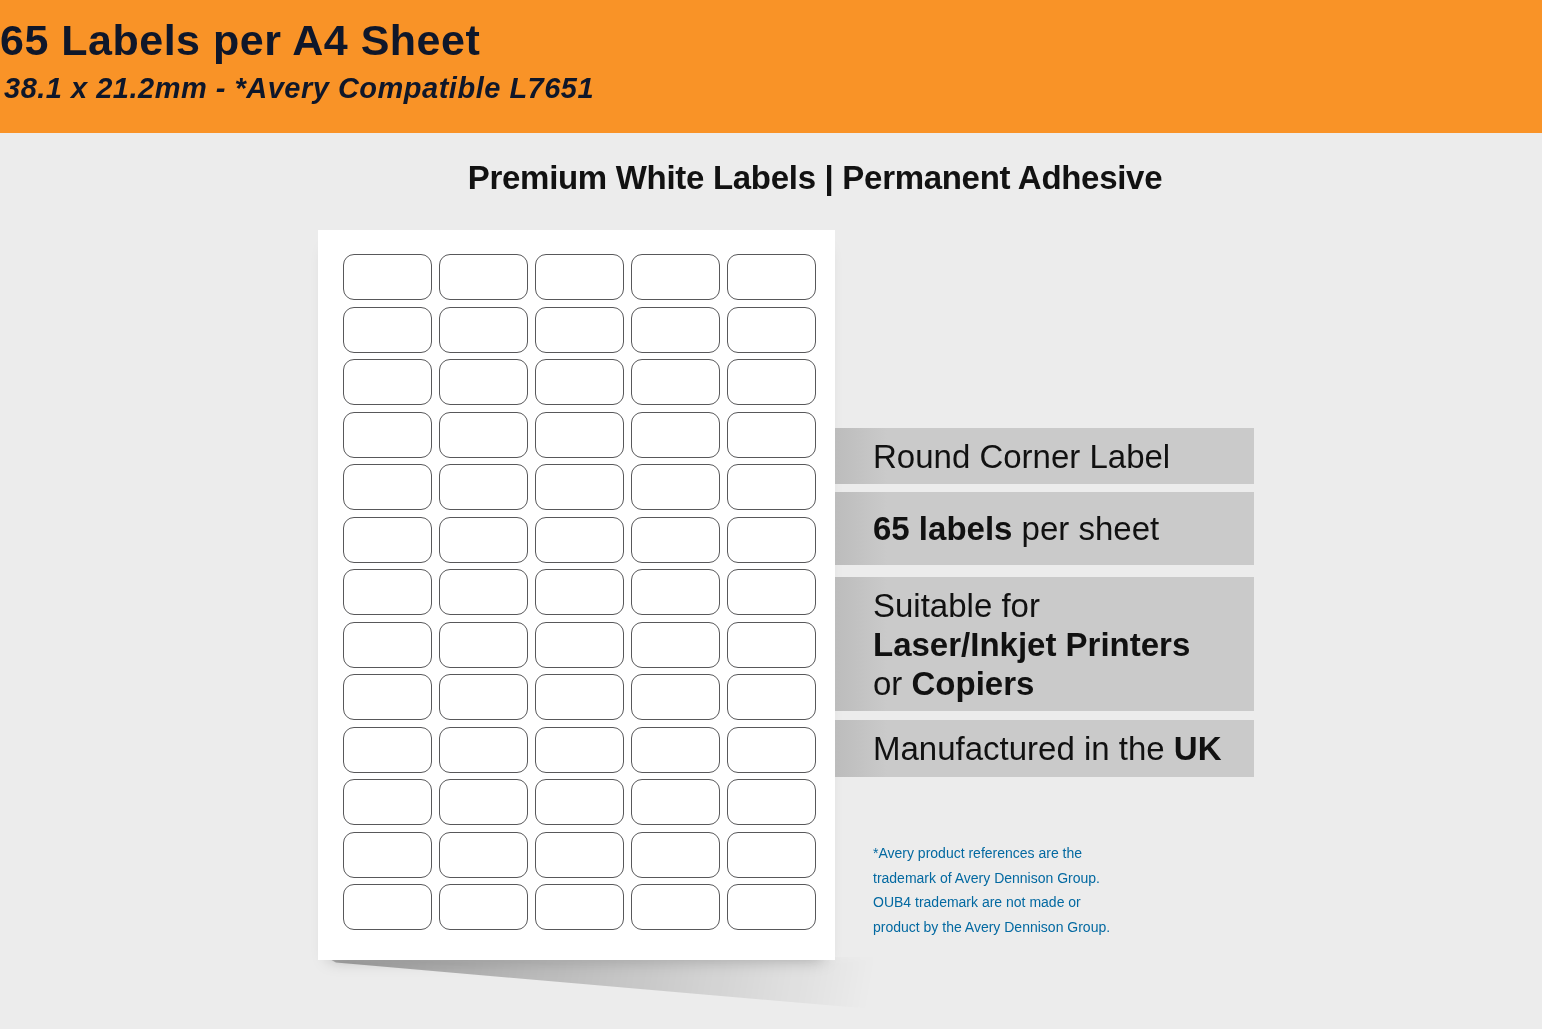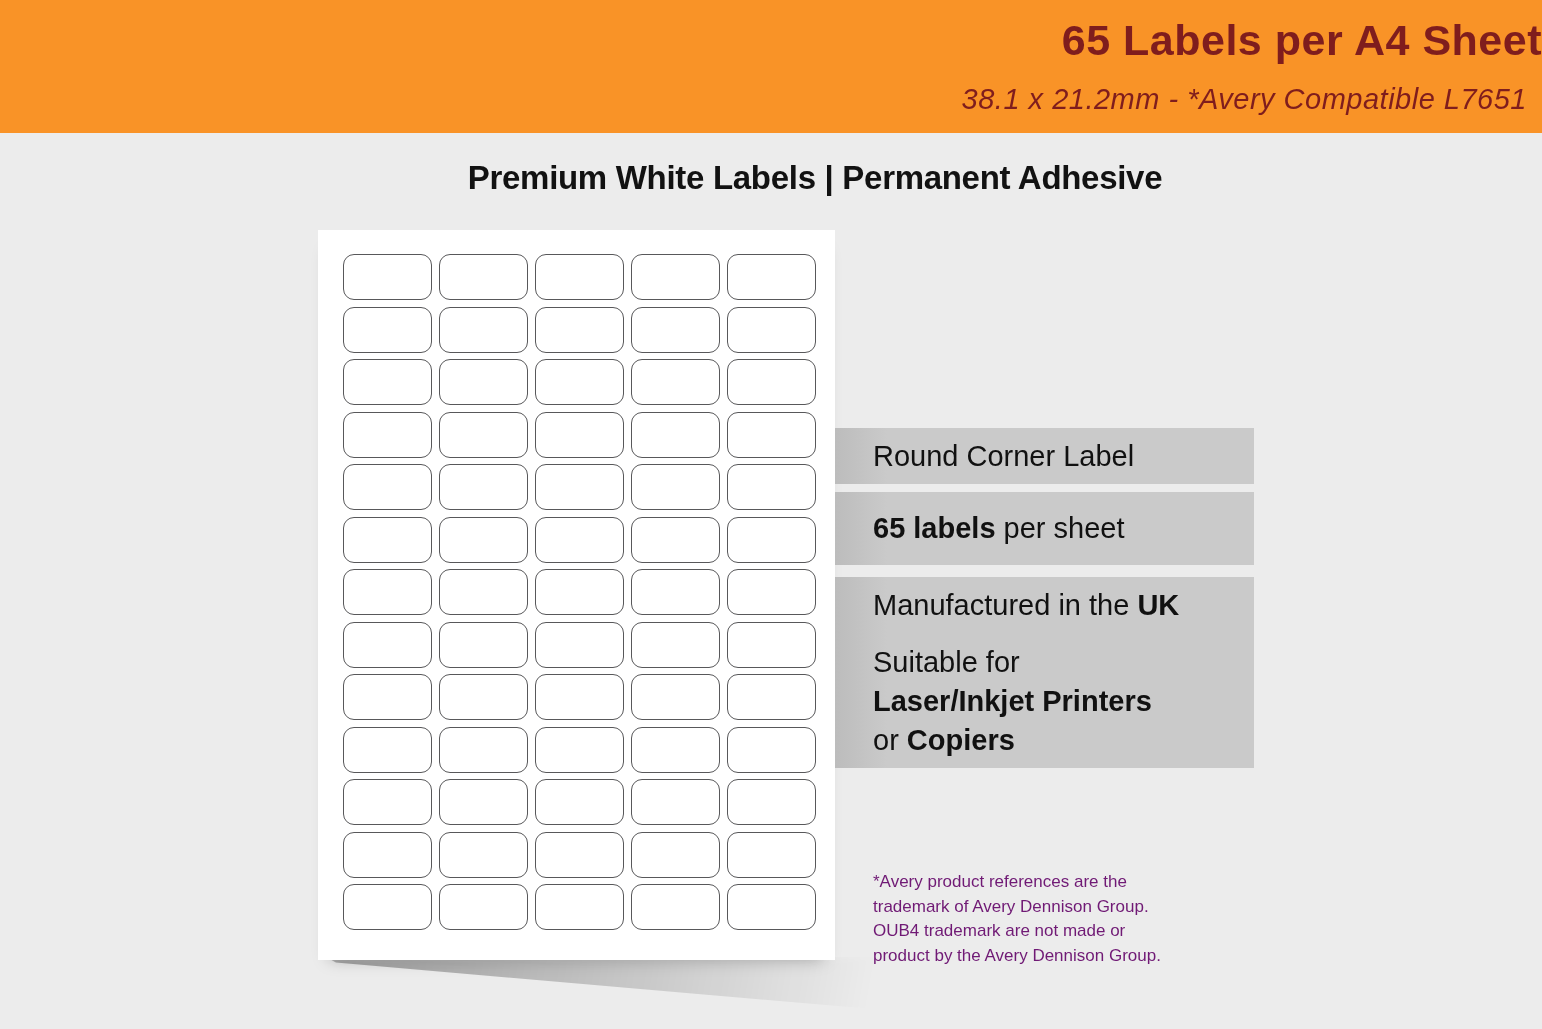--- a/index.html
+++ b/index.html
@@ -13,38 +13,38 @@
     overflow: hidden;
   }
 
   
   .banner {
     position: absolute;
     left: 0; top: 0;
     width: 100%;
     height: 133px;
     background: var(--banner-orange, #f99327);
-    text-align: right;
-    color: #7f1d1d;
+    text-align: left;
+    color: #0f172a;
   }
   .banner-title {
     margin: 0;
     padding-top: 16px;
     font-size: 43px;
     line-height: 48px;
     font-weight: 700;
     letter-spacing: 0.5px;
   }
   .banner-subtitle {
-    margin: 15px;
+    margin: 4px;
     padding-top: 4px;
     font-size: 29px;
     line-height: 33px;
     font-style: italic;
-    font-weight: 400;
+    font-weight: 700;
     letter-spacing: 0.5px;
   }
 
   
   .page-heading {
     position: absolute;
     left: 0; top: 158px;
     width: 100%;
     text-align: center;
     font-size: 33px;
@@ -107,38 +107,38 @@
     z-index: 3;
     color: #111111;
   }
   .info-box {
     background: linear-gradient(90deg, #bcbcbc 0px, var(--box-gray, #cacaca) 52px);
     box-sizing: border-box;
     padding-left: 38px;
     display: flex;
     flex-direction: column;
     justify-content: center;
-    font-size: 29px;
+    font-size: 33px;
     line-height: 39px;
   }
   .info-box b { font-weight: 700; }
   #box-shape  { height: 56px; margin-bottom: 8px; }
   #box-count  { height: 73px; margin-bottom: 12px; }
   #box-compat { height: 134px; margin-bottom: 9px; }
   #box-origin { height: 57px; }
 
   
   .disclaimer {
     position: absolute;
     left: 873px;
-    top: 870px;
+    top: 841px;
     width: 420px;
-    font-size: 17px;
+    font-size: 14px;
     line-height: 24.6px;
-    color: #701a75;
+    color: #0369a1;
     z-index: 3;
   }
 </style>
 </head>
 <body>
 
 <div id="canvas">
 
   <header class="banner">
     <h1 class="banner-title">65 Labels per A4 Sheet</h1>
@@ -218,31 +218,31 @@
         <div class="label-cell"></div>
       </div>
   </div>
 
   <div class="info-boxes">
     <div class="info-box" id="box-shape">
       <span><span>Round Corner Label</span></span>
     </div>
     <div class="info-box" id="box-count">
       <span><b>65 labels</b><span> per sheet</span></span>
-    </div>
-    <div class="info-box" id="box-origin">
-      <span><span>Manufactured in the </span><b>UK</b></span>
     </div>
     <div class="info-box" id="box-compat">
       <span>
           <div><span>Suitable for</span></div>
           <div><b>Laser/Inkjet Printers</b></div>
           <div><span>or </span><b>Copiers</b></div>
         </span>
     </div>
+    <div class="info-box" id="box-origin">
+      <span><span>Manufactured in the </span><b>UK</b></span>
+    </div>
   </div>
 
   <div class="disclaimer">
       <div>*Avery product references are the</div>
       <div>trademark of Avery Dennison Group.</div>
       <div>OUB4 trademark are not made or</div>
       <div>product by the Avery Dennison Group.</div>
     </div>
 
 </div>

